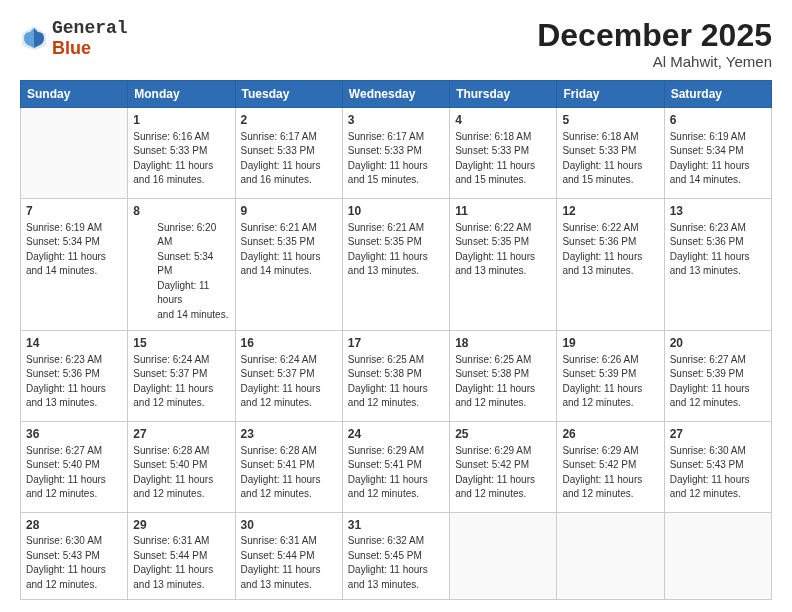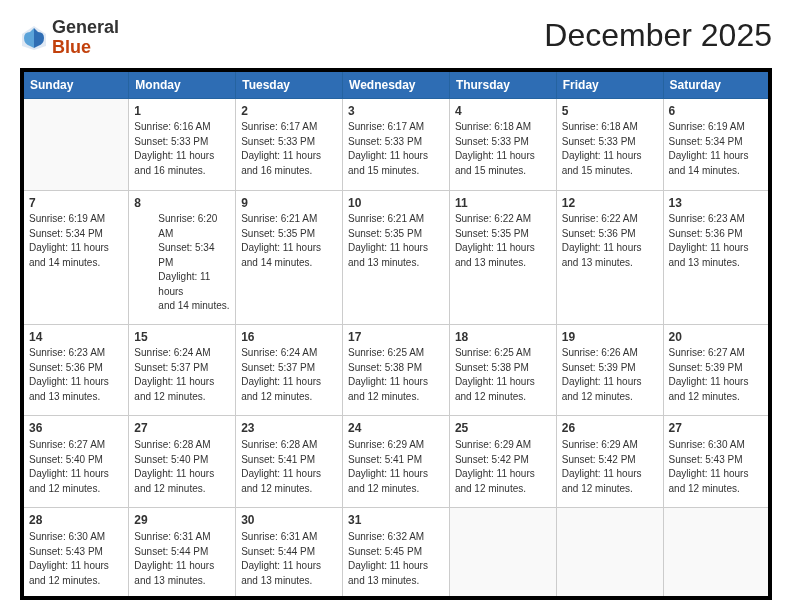--- a/index.html
+++ b/index.html
@@ -25,43 +25,43 @@
     }
     .logo {
       display: flex;
       align-items: center;
     }
     .logo-text {
       font-size: 18px;
       font-weight: bold;
       line-height: 1.1;
     }
-    .logo-general { color: #333; }
+    .logo-general { color: #333; font-family: Liberation Mono, monospace; }
     .logo-blue { color: #c2410c; }
     .logo-icon {
       width: 28px;
       height: 28px;
       margin-right: 4px;
     }
     .title-block {
       text-align: right;
     }
     .month-title {
       font-size: 32px;
-      font-weight: normal;
+      font-weight: bold;
       color: #222;
       line-height: 1.1;
     }
     .location-title {
       font-size: 15px;
       color: #444;
     }
     .calendar {
       flex: 1;
-      border: 4px solid #000000;
+      border: 1px solid #000000;
       border-collapse: collapse;
       width: 100%;
       table-layout: fixed;
       font-size: 10.5px;
     }
     .calendar th {
       background-color: #2e6db4;
       color: #fff;
       text-align: left;
       padding: 6px 6px;
@@ -106,20 +106,21 @@
         <path d="M18 8 Q24 8 24 14 Q24 20 18 22 L14 24 L14 4 Z" fill="#2e6db4"></path>
         <path d="M14 4 L14 24 L10 22 Q4 20 4 14 Q4 8 10 8 Z" fill="#5ba3d9"></path>
       </svg>
       <div class="logo-text">
         <span class="logo-general">General</span><br>
         <span class="logo-blue">Blue</span>
       </div>
     </div>
     <div class="title-block">
       <div class="month-title">December 2025</div>
+      <div class="location-title">Al Mahwit, Yemen</div>
     </div>
   </div>
 
   <table class="calendar">
     <thead>
       <tr>
       <th>Sunday</th>
           <th>Monday</th>
           <th>Tuesday</th>
           <th>Wednesday</th>

